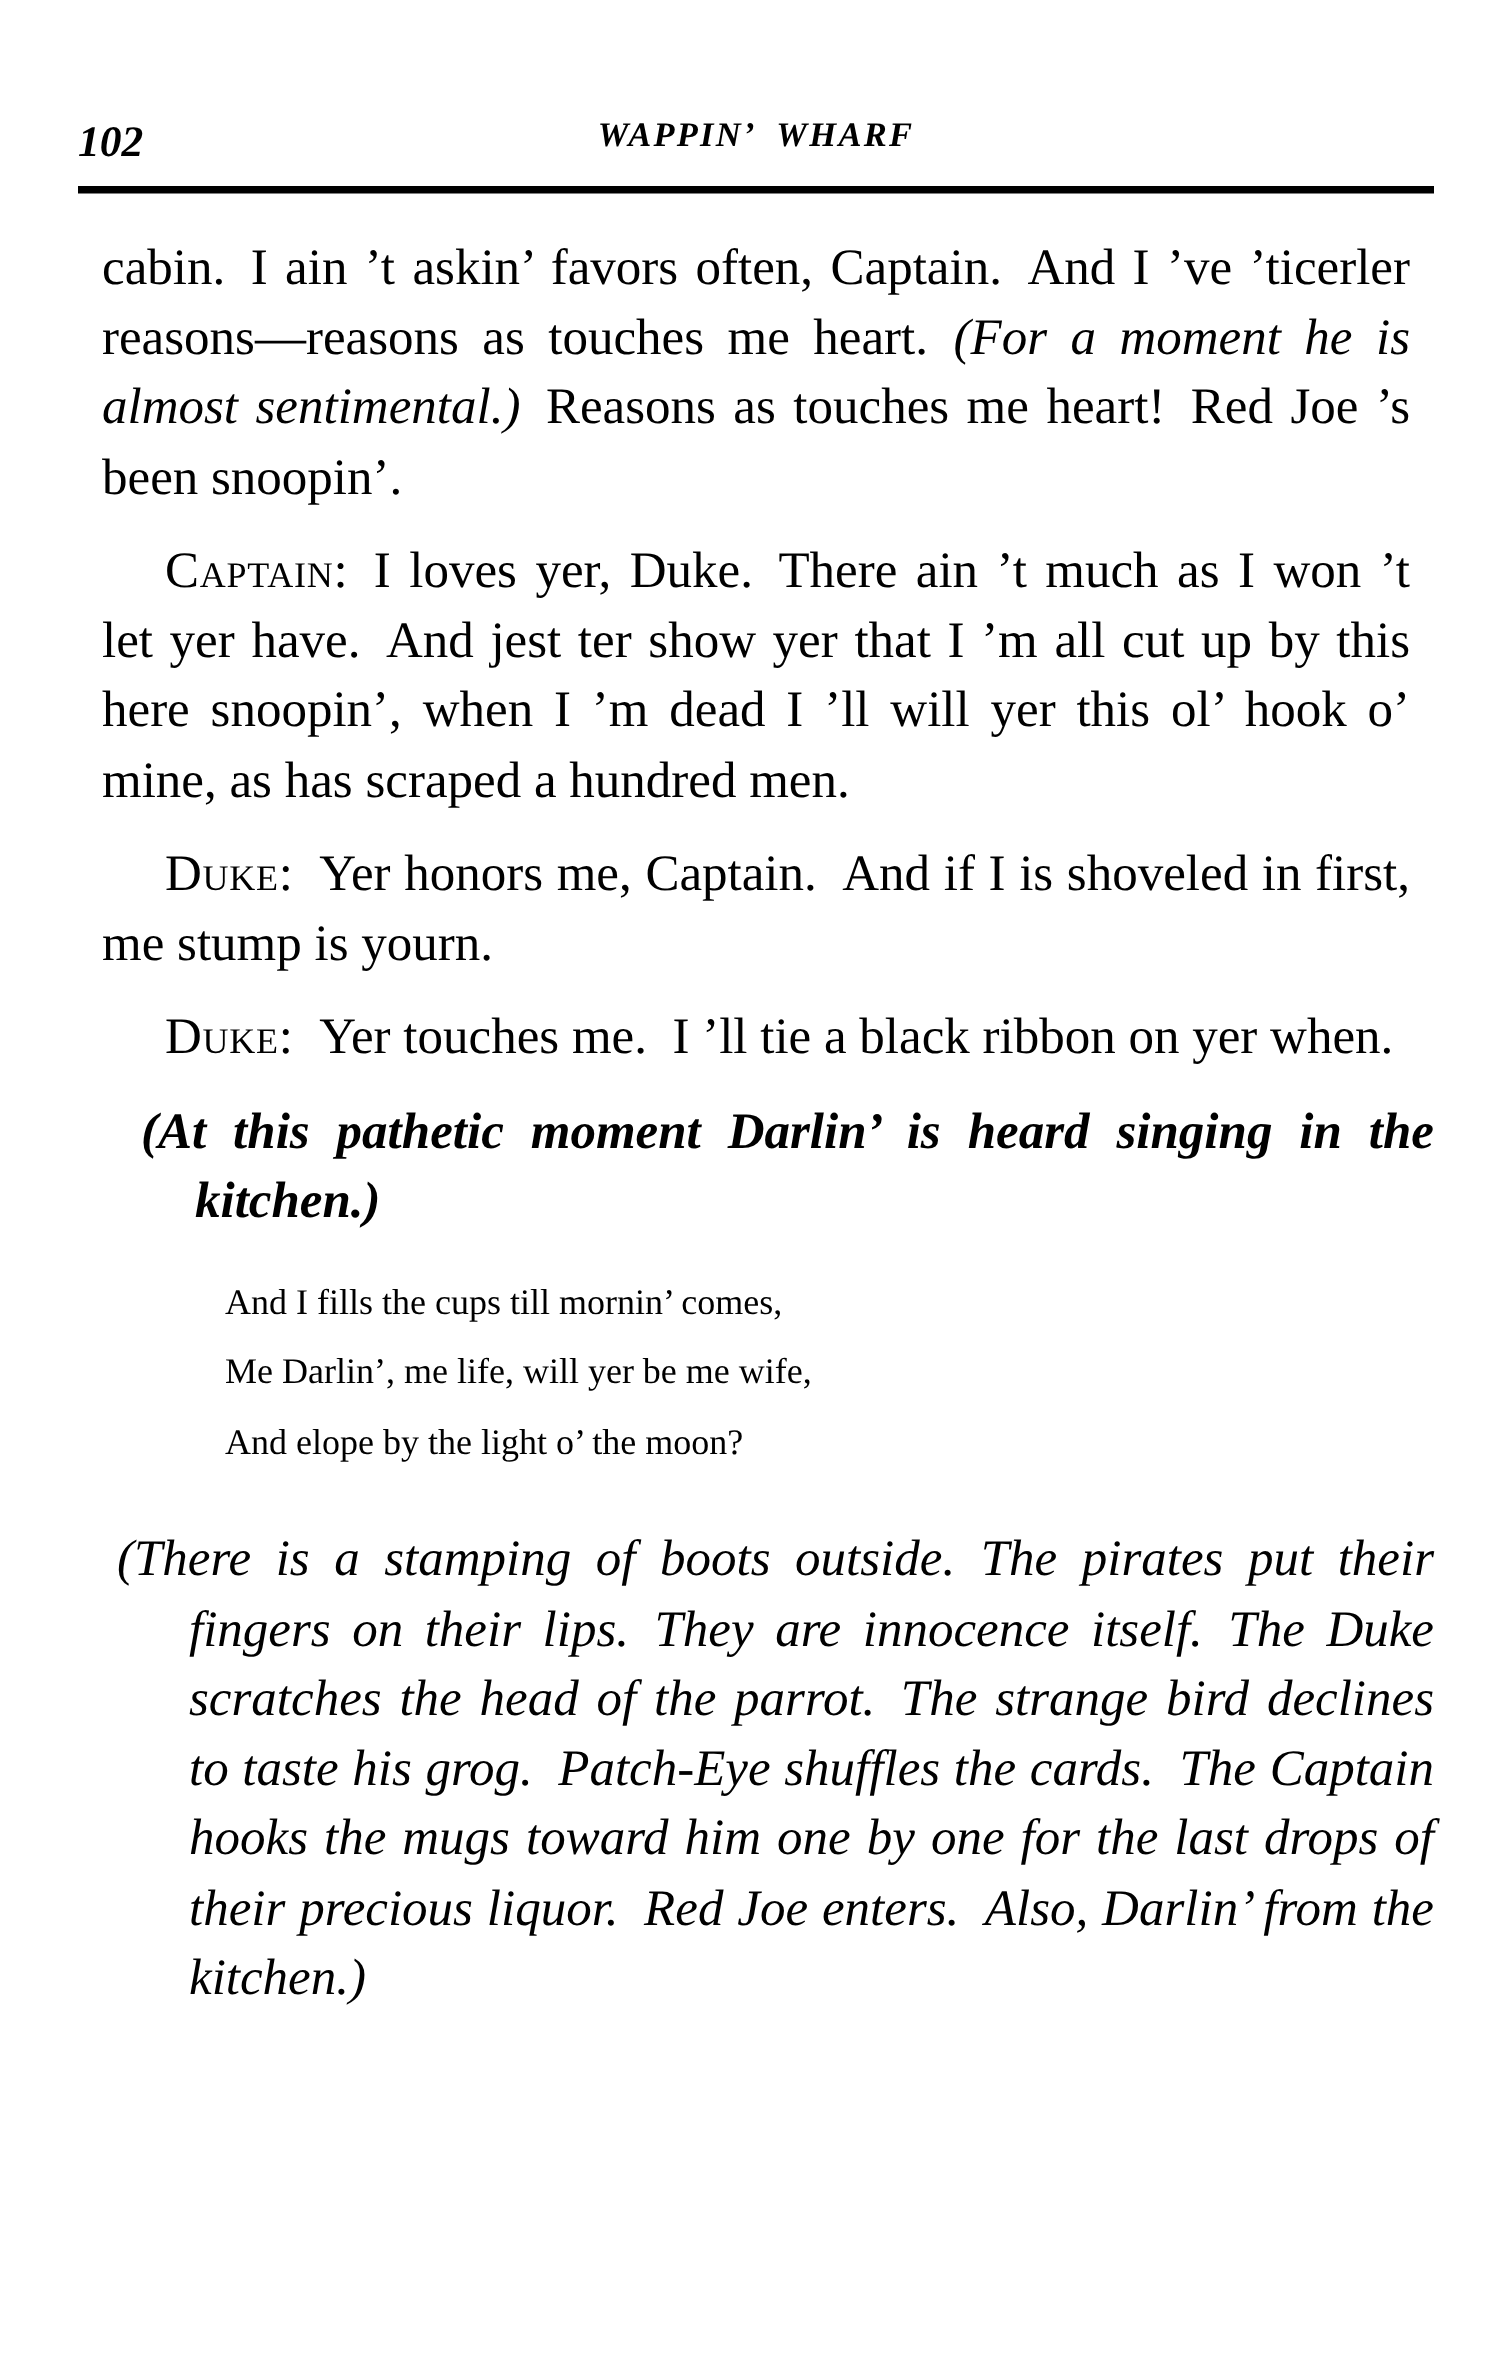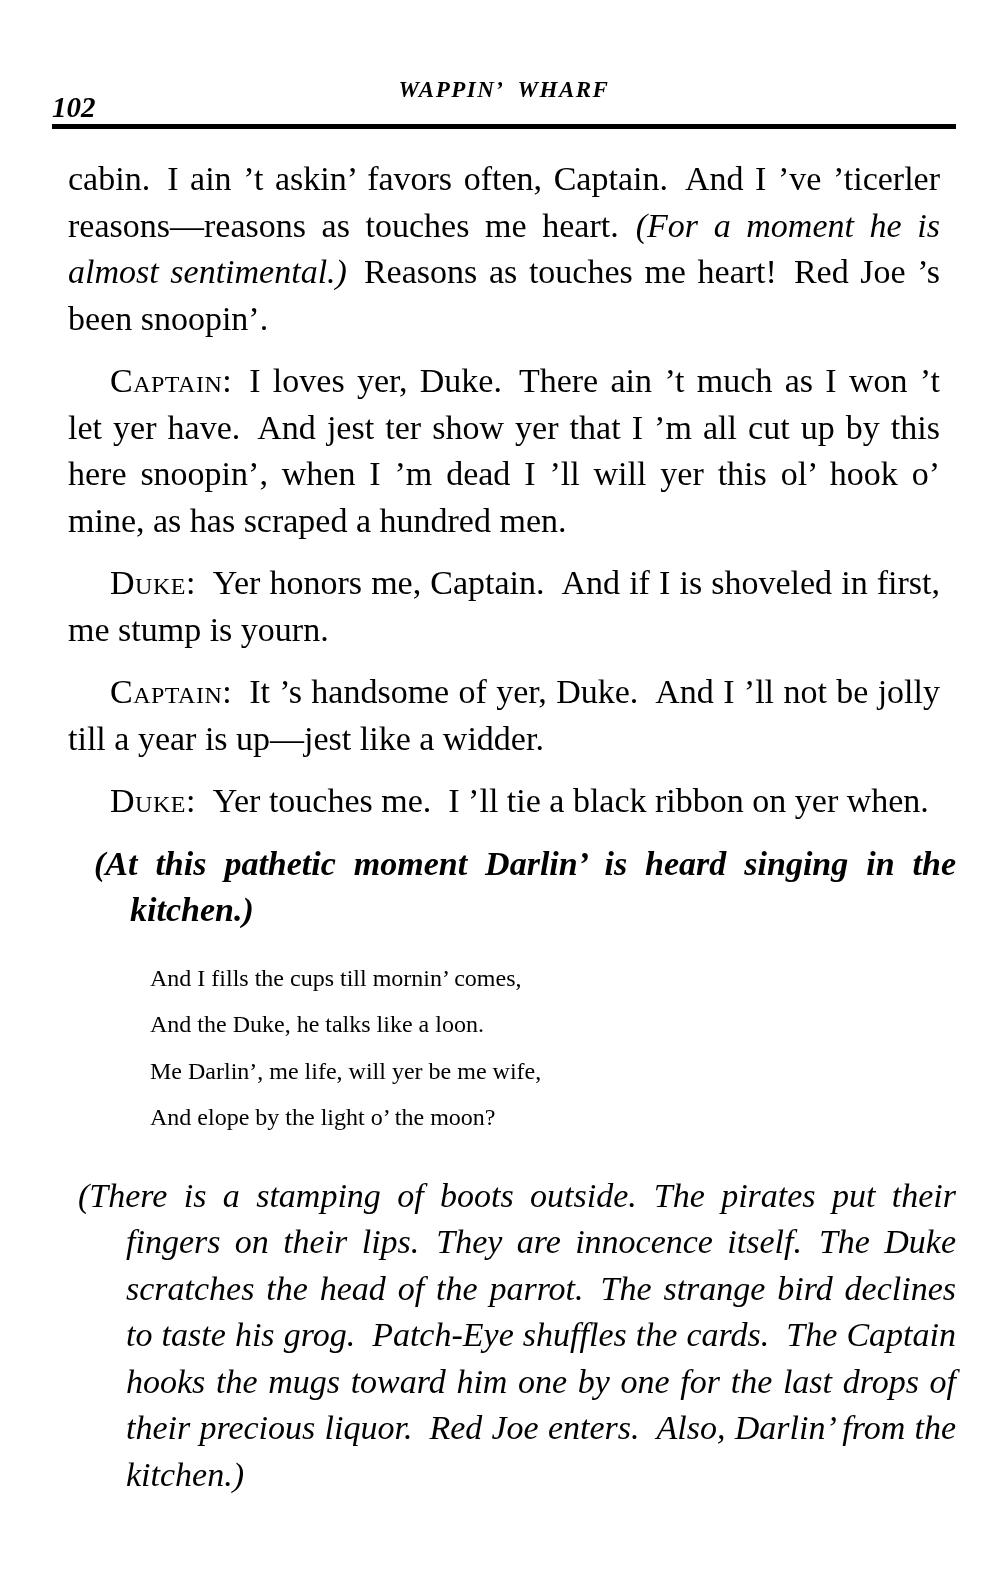--- a/index.html
+++ b/index.html
@@ -9,21 +9,21 @@
     font-family: "Liberation Serif", "DejaVu Serif", serif;
     overflow: hidden;
   }
   .page {
     box-sizing: border-box;
     width: 1000px; height: 1577px;
     padding: 42px 44px 0 52px;
   }
   .page-header { position: relative; height: 40px; }
   .page-number {
-    position: absolute; left: 0; top: 20px;
+    position: absolute; left: 0; top: 8px;
     font-style: italic; font-weight: bold; font-size: 29px; line-height: 34px;
   }
   .running-title {
     text-align: center;
     font-style: italic; font-weight: bold; font-size: 23px; line-height: 40px;
     letter-spacing: 1.5px; word-spacing: 8px; margin-top: 28px;
   }
   .header-rule {
     height: 5px; background: #000; margin-top: 14px;
   }
@@ -61,29 +61,27 @@
   <div class="header-rule"></div>
 
   <section class="play-text">
 
     <p class="para noindent"><span>cabin. I ain ’t askin’ favors often, Captain. And I ’ve ’ticerler reasons—reasons as touches me heart. </span><span class="sd-inline">(For a moment he is almost sentimental.)</span><span> Reasons as touches me heart! Red Joe ’s been snoopin’.</span></p>
 
     <p class="para"><span class="speaker">Captain:</span><span> I loves yer, Duke. There ain ’t much as I won ’t let yer have. And jest ter show yer that I ’m all cut up by this here snoopin’, when I ’m dead I ’ll will yer this ol’ hook o’ mine, as has scraped a hundred men.</span></p>
 
     <p class="para"><span class="speaker">Duke:</span><span> Yer honors me, Captain. And if I is shoveled in first, me stump is yourn.</span></p>
 
-    <p class="para"><span class="speaker">Captain:</span><span> It ’s handsome of yer, Duke. And I ’ll not be jolly till a year is up—jest like a widder.</span></p>
 
     <p class="para"><span class="speaker">Duke:</span><span> Yer touches me. I ’ll tie a black ribbon on yer when.</span></p>
 
     <p class="sd sd1">(At this pathetic moment Darlin’ is heard singing in the kitchen.)</p>
 
     <div class="verse">
       <div class="verse-line">And I fills the cups till mornin’ comes,</div>
-      <div class="verse-line">And the Duke, he talks like a loon.</div>
       <div class="verse-line">Me Darlin’, me life, will yer be me wife,</div>
       <div class="verse-line">And elope by the light o’ the moon?</div>
     </div>
 
     <p class="sd sd2">(There is a stamping of boots outside. The pirates put their fingers on their lips. They are innocence itself. The Duke scratches the head of the parrot. The strange bird declines to taste his grog. Patch-Eye shuffles the cards. The Captain hooks the mugs toward him one by one for the last drops of their precious liquor. Red Joe enters. Also, Darlin’ from the kitchen.)</p>
 
   </section>
 </main>
 
 </body></html>

